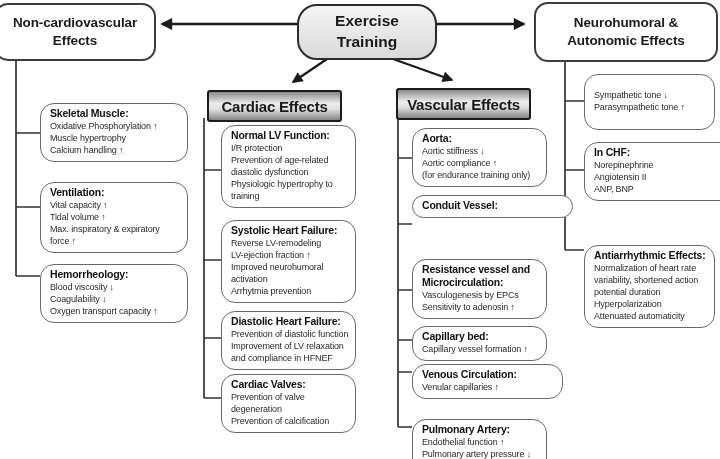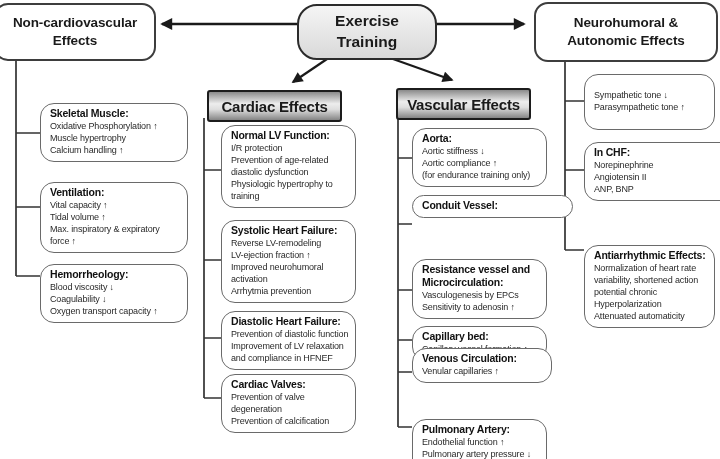--- a/index.html
+++ b/index.html
@@ -133,21 +133,21 @@
   </div>
   <div class="box" style="left:412px;top:259px;width:135px;">
     <div class="t">Resistance vessel and Microcirculation:</div>
     <div class="b prewrap">Vasculogenesis by EPCs
 Sensitivity to adenosin ↑</div>
   </div>
   <div class="box" style="left:412px;top:326px;width:135px;">
     <div class="t">Capillary bed:</div>
     <div class="b prewrap">Capillary vessel formation ↑</div>
   </div>
-  <div class="box" style="left:412px;top:348px;width:140px;">
+  <div class="box" style="left:412px;top:364px;width:151px;">
     <div class="t">Venous Circulation:</div>
     <div class="b prewrap">Venular capillaries ↑</div>
   </div>
   <div class="box" style="left:412px;top:399px;width:135px;margin-top:20px;">
     <div class="t">Pulmonary Artery:</div>
     <div class="b prewrap">Endothelial function ↑
 Pulmonary artery pressure ↓
 In chronic heart failure</div>
   </div>
 
@@ -158,18 +158,18 @@
   <div class="box" style="left:584px;top:142px;width:157px;">
     <div class="t">In CHF:</div>
     <div class="b prewrap">Norepinephrine
 Angiotensin II
 ANP, BNP</div>
   </div>
   <div class="box" style="left:584px;top:205px;width:131px;margin-top:40px;">
     <div class="t">Antiarrhythmic Effects:</div>
     <div class="b prewrap">Normalization of heart rate
 variability, shortened action
-potential chronic
+potential duration
 Hyperpolarization
 Attenuated automaticity</div>
   </div>
 
 </div>
 
 </body></html>

